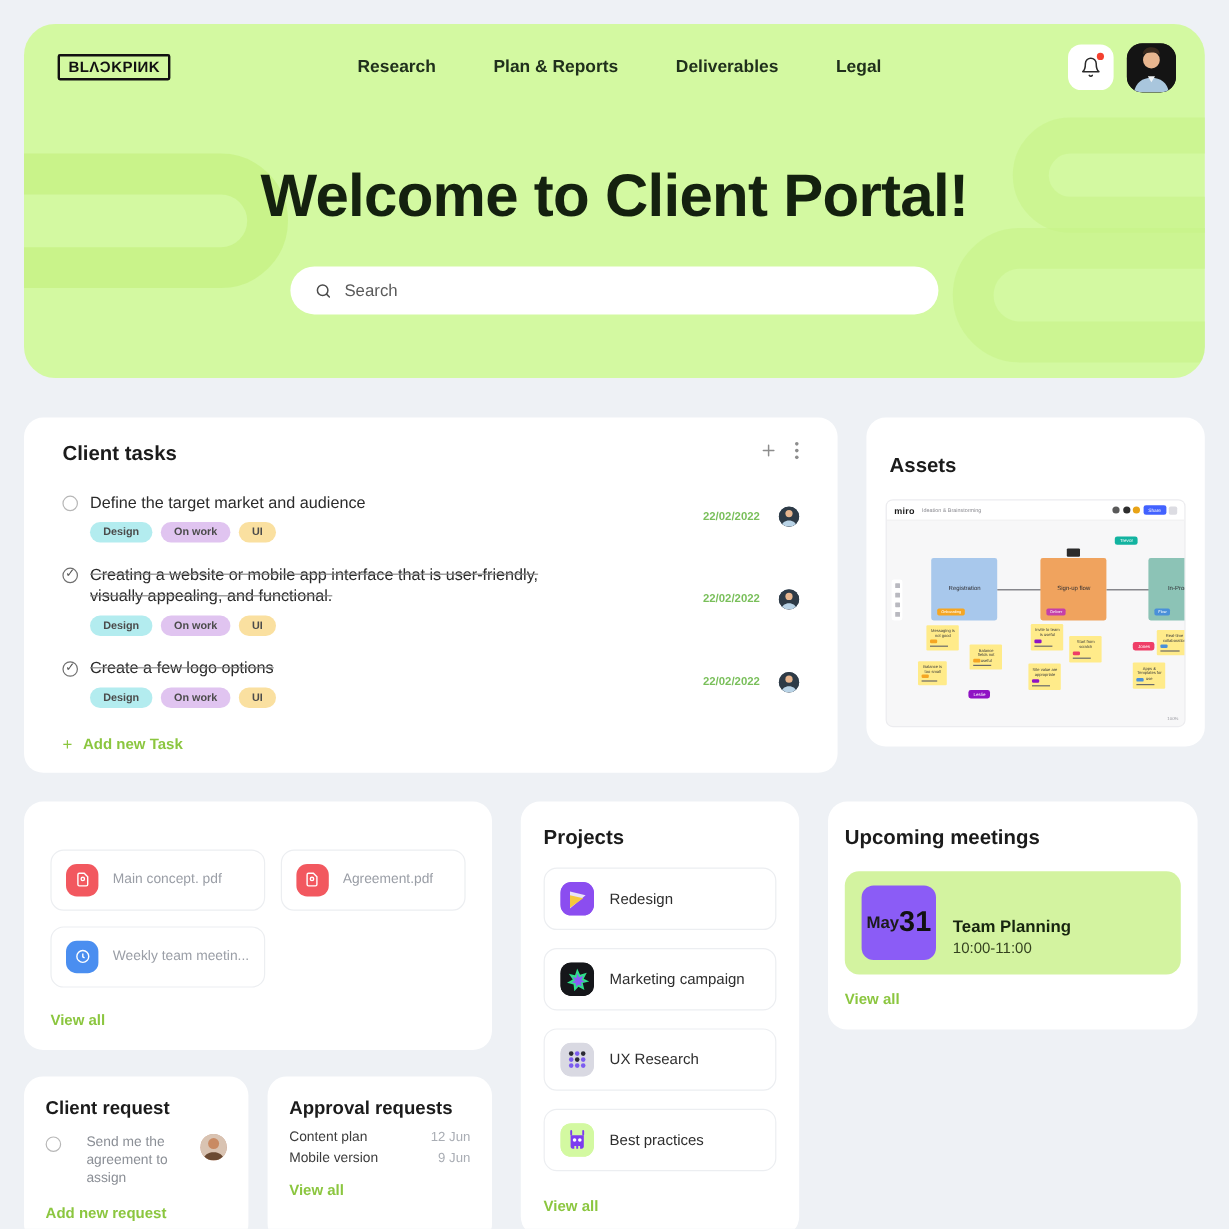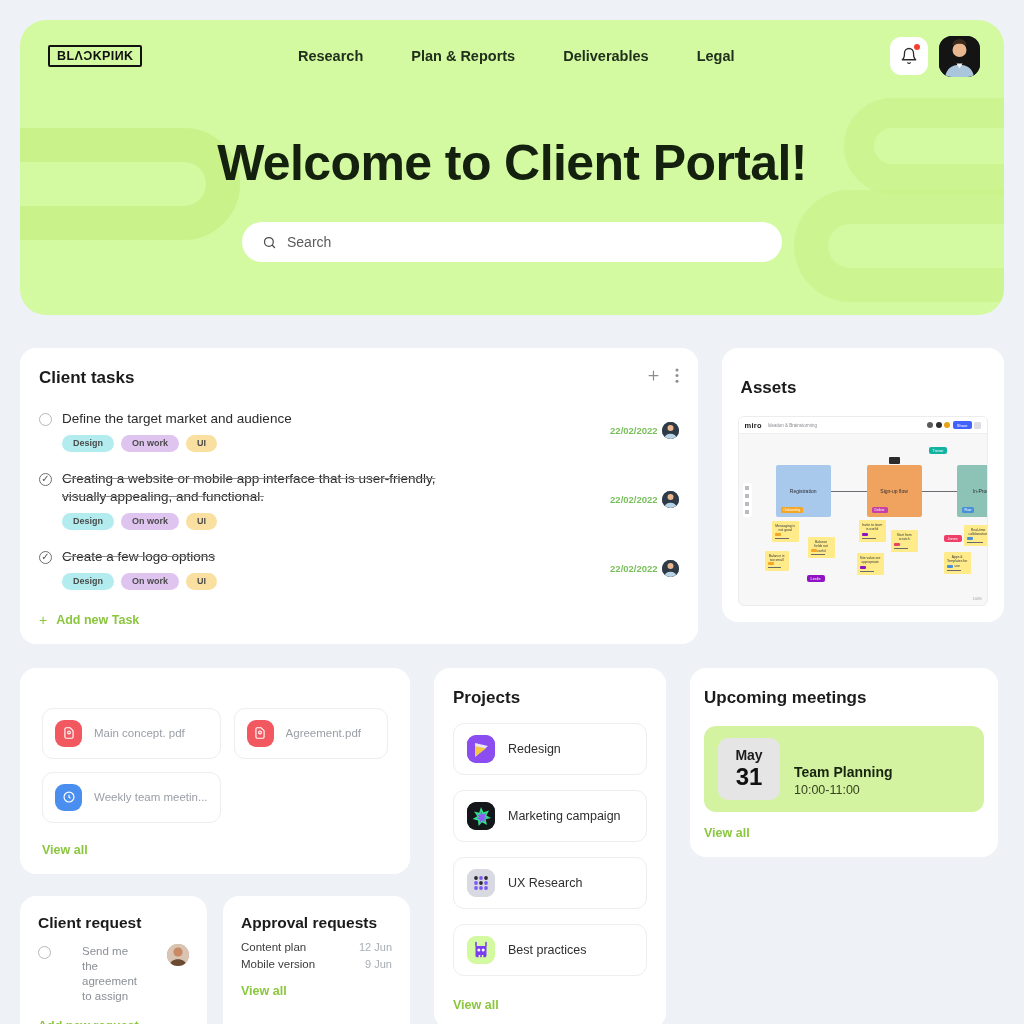--- a/index.html
+++ b/index.html
@@ -92,21 +92,21 @@
     font-size: 14px; color: #3b3b3b; width: 100%;
     font-family: "Liberation Sans", sans-serif;
   }
   .search-input::placeholder { color: #5a5a5a; }
 
   
   .card { background: #fff; border-radius: 16px; }
   .card-title { font-size: 17px; font-weight: 700; color: #1b1b1b; }
 
   .row1 { display: flex; gap: 24px; margin-top: 33px; align-items: flex-start; }
-  .tasks-card { width: 743px; padding: 20px 19px 16px; }
+  .tasks-card { width: 743px; padding: 20px 32px 16px; }
   .tasks-head { display: flex; align-items: flex-start; }
   .tasks-head-actions { margin-left: auto; display: flex; gap: 14px; align-items: center; }
   .ico-btn { border: none; background: none; cursor: pointer; padding: 0; line-height: 0; }
 
   .task { display: flex; align-items: flex-start; margin-top: 18px; }
   .task:first-of-type { margin-top: 22px; }
   .chk {
     flex: none; width: 13px; height: 13px; margin-top: 3px; margin-right: 10px;
     border-radius: 50%; border: 1.3px solid #b7b7b7; background: #fff;
     cursor: pointer; position: relative;
@@ -117,21 +117,21 @@
     font-size: 10px; color: #555; text-align: center; line-height: 14px;
   }
   .task-main { flex: 1; min-width: 0; }
   .task-text { font-size: 13.5px; color: #2b2b2b; line-height: 1.38; max-width: 405px; }
   .task.done .task-text { text-decoration: line-through; text-decoration-color: #8a8a8a; }
   .tags { display: flex; gap: 7px; margin-top: 6px; }
   .tag {
     font-size: 9px; font-weight: 600; color: #4b4b4b;
     padding: 3.5px 11px; border-radius: 9px; white-space: nowrap;
   }
-  .task-meta { display: flex; align-items: center; gap: 4px; margin-left: auto; align-self: center; }
+  .task-meta { display: flex; align-items: center; gap: 16px; margin-left: auto; align-self: center; }
   .task-date { font-size: 9.5px; font-weight: 600; color: #79bf5a; white-space: nowrap; }
   .mini-av {
     width: 17px; height: 17px; border-radius: 50%;
     background: #3a4a5a; overflow: hidden; position: relative; flex: none;
   }
   .add-task {
     display: flex; align-items: center; gap: 9px;
     margin-top: 22px; font-size: 12.5px; font-weight: 700;
     color: #8bc63f; cursor: pointer;
   }
@@ -202,21 +202,21 @@
     overflow: hidden; text-overflow: ellipsis;
   }
   .view-all {
     display: inline-block; margin-top: 20px;
     font-size: 12.5px; font-weight: 700; color: #8bc63f; cursor: pointer;
   }
 
   .small-row { display: flex; gap: 16px; }
   .req-card { width: 187px; padding: 18px 18px 16px; }
   .req-title { font-size: 15.5px; font-weight: 700; color: #1b1b1b; }
-  .req-line { display: flex; align-items: flex-start; gap: 21px; margin-top: 12px; }
+  .req-line { display: flex; align-items: flex-start; gap: 11px; margin-top: 12px; }
   .req-text { font-size: 11.5px; color: #8b8f96; line-height: 1.33; max-width: 120px; }
   .req-av { width: 22px; height: 22px; border-radius: 50%; background: #c9a08a; margin-left: auto; overflow: hidden; flex: none; position: relative; }
   .appr-card { width: 187px; padding: 18px 18px 16px; }
   .appr-row { display: flex; align-items: baseline; margin-top: 9px; }
   .appr-name { font-size: 11.5px; color: #3c3c3c; }
   .appr-date { margin-left: auto; font-size: 11px; color: #a9adb4; }
 
   .projects-card { width: 232px; padding: 20px 19px 16px; }
   .proj {
     display: flex; align-items: center; gap: 13px;
@@ -227,22 +227,22 @@
   .proj-name { font-size: 12.5px; color: #2e2e2e; }
 
   .col-right { width: 308px; }
   .meet-card { padding: 20px 14px 16px; }
   .meet {
     display: flex; align-items: center; gap: 14px;
     margin-top: 18px; background: #d3f3a0;
     border-radius: 12px; padding: 12px 14px;
   }
   .meet-date {
-    width: 62px; height: 62px; background: #e5e5e5; border-radius: 10px;
-    display: flex; flex-direction: column; align-items: center; justify-content: center;
+    width: 62px; height: 62px; background: #8b5cf6; border-radius: 10px;
+    display: flex; flex-direction: row; align-items: center; justify-content: center;
     flex: none;
   }
   .meet-mon { font-size: 14px; font-weight: 700; color: #1c1c1c; line-height: 1.1; }
   .meet-day { font-size: 24px; font-weight: 700; color: #111; line-height: 1.05; }
   .meet-name { font-size: 14px; font-weight: 700; color: #17240f; margin-top: 23px; }
   .meet-time { font-size: 12.5px; color: #34421f; margin-top: 3px; }
 
   svg { display: block; }
 </style>
 </head>

